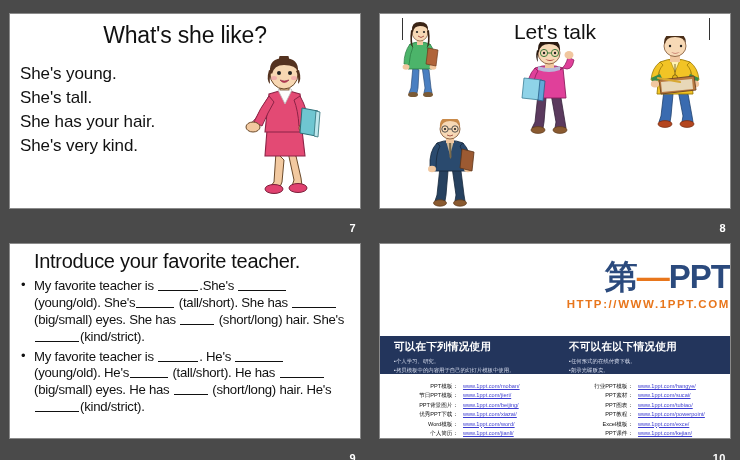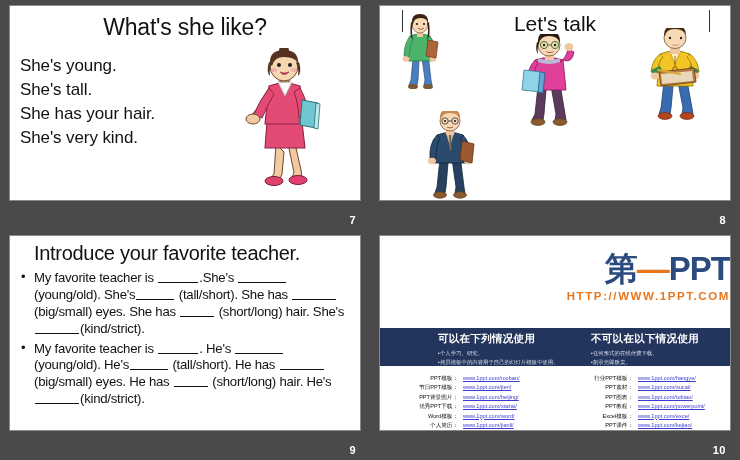--- a/index.html
+++ b/index.html
@@ -7,20 +7,21 @@
   body{
     width:740px;height:460px;overflow:hidden;
     background:#4a4a4a;
     font-family:"Liberation Sans","DejaVu Sans",sans-serif;
   }
   .grid{
     position:relative;width:740px;height:377px;
     display:grid;
     grid-template-columns:370px 370px;
     grid-template-rows:230px 230px;
+    margin-top:8px;
   }
   .cell{position:relative;width:370px;height:230px;box-sizing:border-box;}
   .slide{
     position:absolute;left:9px;top:5px;width:352px;height:196px;
     background:#ffffff;box-sizing:border-box;
     border:1px solid #8a8a8a;
     overflow:hidden;
   }
   .slidenum{
     position:absolute;right:14px;bottom:4px;
@@ -77,21 +78,21 @@
     line-height:1;display:inline-block;
   }
   .s10-logo .dash{color:#e8761c;}
   .s10-url{
     margin-top:5px;font-size:11.5px;color:#e8761c;font-weight:bold;
     letter-spacing:1.6px;
     padding-left:28px;
   }
   .s10-band{
     position:absolute;left:0;right:0;top:92px;height:38px;
-    background:#23355c;color:#fff;display:flex;padding-left:44px;
+    background:#23355c;color:#fff;display:flex;
   }
   .s10-bandcol{flex:1;padding:4px 0 0 14px;box-sizing:border-box;}
   .s10-bandcol h4{margin:0 0 3px 0;font-size:10.5px;font-weight:bold;letter-spacing:.3px;}
   .s10-bandcol p{margin:0 0 1px 0;font-size:5.4px;line-height:1.5;color:#d6dced;}
   .s10-bandcol p:before{content:"\25AA ";}
   .s10-links{
     position:absolute;left:0;right:0;top:134px;bottom:0;display:flex;padding:4px 0 0 0;
   }
   .s10-linkcol{flex:1;padding-left:36px;box-sizing:border-box;}
   .s10-row{display:flex;font-size:5.6px;line-height:1.68;color:#111;}

